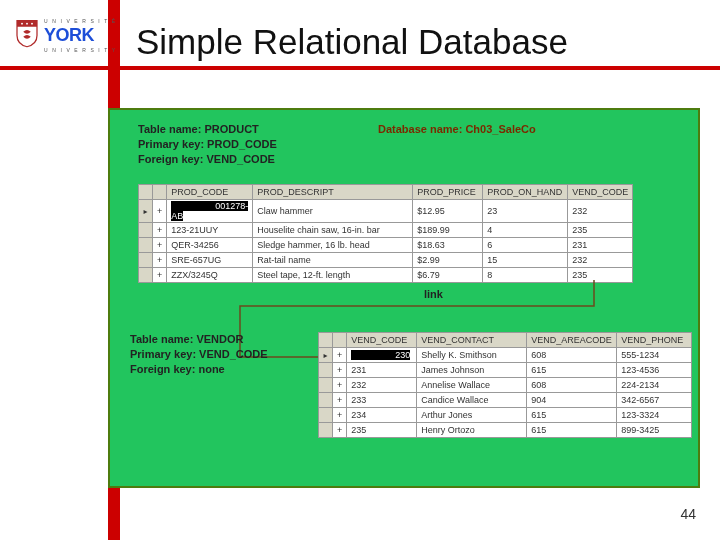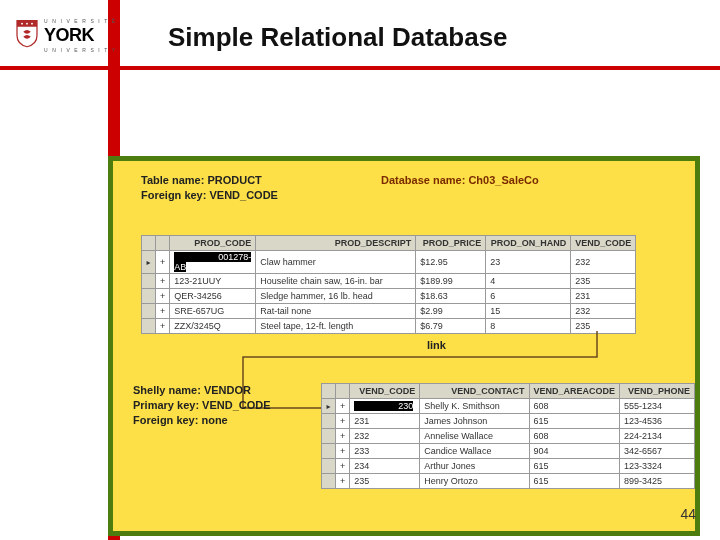--- a/index.html
+++ b/index.html
@@ -4,32 +4,32 @@
 <style>
   * { box-sizing: border-box; margin: 0; padding: 0; }
   html, body { width: 720px; height: 540px; font-family: Arial, sans-serif; background: #fff; }
   .slide { width: 720px; height: 540px; position: relative; background: #fff; }
   .red-bar { position: absolute; left: 108px; top: 0; width: 12px; height: 540px; background: #c00; }
   .logo-block { position: absolute; left: 14px; top: 18px; display: flex; align-items: flex-start; gap: 4px; }
   .crest { width: 26px; height: 30px; position: relative; }
   .crest svg { width: 100%; height: 100%; }
   .uni-text { font-size: 5px; letter-spacing: 1.6px; color: #555; font-weight: 400; }
   .york-box { margin-top: 1px; }
-  .york { font-size: 18px; font-weight: 700; color: #000000; letter-spacing: -0.5px; }
+  .york { font-size: 18px; font-weight: 700; color: #1d4ed8; letter-spacing: -0.5px; }
   .subuni { font-size: 5px; letter-spacing: 1.6px; color: #555; margin-top: 1px; }
-  .title { position: absolute; left: 168px; top: 22px; font-size: 26px; color: #111; font-weight: 700; }
+  .title { position: absolute; left: 136px; top: 22px; font-size: 35px; color: #111; font-weight: 400; }
   .title-underline { position: absolute; left: 0; top: 66px; width: 720px; height: 4px; background: #c00; }
-  .figure { position: absolute; left: 108px; top: 108px; width: 592px; height: 380px; background: #fde047; border: 5px solid #4d7c0f; margin-top: 48px; }
+  .figure { position: absolute; left: 108px; top: 108px; width: 592px; height: 380px; background: #22c55e; border: 2px solid #4d7c0f; }
   .meta { position: absolute; font-size: 11px; font-weight: 700; color: #222; line-height: 1.35; }
   .meta1 { left: 28px; top: 12px; }
   .meta-db { left: 268px; top: 12px; color: #7a2a00; }
   .meta2 { left: 20px; top: 222px; }
   .dbtable { position: absolute; border-collapse: collapse; font-size: 9px; color: #333; background: #fff; }
   .dbtable th, .dbtable td { border: 1px solid #999; padding: 1px 4px; height: 15px; background: #fff; }
-  .dbtable th { background: #d9d7c7; font-weight: 700; text-align: right; }
+  .dbtable th { background: #d9d7c7; font-weight: 400; text-align: left; }
   .dbtable td.num { text-align: left; }
   .dbtable td.cnum { }
   .rowhandle { background: #d9d7c7 !important; width: 14px; text-align: center; padding: 0; }
   .rowhandle.arrow::before { content: "▸"; font-size: 8px; color: #333; }
   .expcell { width: 12px; text-align: center; padding: 0; background: #fff; font-size: 9px; line-height: 9px; }
   .hilite { background: #000; color: #fff; padding-left: 44px; }
   .t1 { left: 28px; top: 74px; }
   .t2 { left: 208px; top: 222px; }
   .linklabel { position: absolute; left: 282px; top: 178px; font-size: 11px; font-weight: 700; color: #222; padding-left: 32px; }
   .linkwire { position: absolute; pointer-events: none; }
@@ -59,20 +59,21 @@
       <div class="subuni">U N I V E R S I T Y</div>
     </div>
   </div>
 
   <div class="title">Simple Relational Database</div>
   <div class="title-underline"></div>
 
   <div class="figure">
     <div class="meta meta1">
       <div>Table name: PRODUCT</div>
+      <div>Primary key: PROD_CODE</div>
       <div>Foreign key: VEND_CODE</div>
     </div>
     <div class="meta meta-db">Database name: Ch03_SaleCo</div>
 
     <table class="dbtable t1">
       <tbody>
           <tr>
         <th class="rowhandle"></th>
         <th class="expcell"></th>
         <th style="width:70px">PROD_CODE</th>
@@ -105,21 +106,21 @@
         <td>QER-34256</td>
         <td>Sledge hammer, 16 lb. head</td>
         <td class="num">$18.63</td>
         <td class="cnum">6</td>
         <td class="cnum">231</td>
       </tr>
       <tr>
         <td class="rowhandle"></td>
         <td class="expcell">+</td>
         <td>SRE-657UG</td>
-        <td>Rat-tail none</td>
+        <td>Rat-tail name</td>
         <td class="num">$2.99</td>
         <td class="cnum">15</td>
         <td class="cnum">232</td>
       </tr>
       <tr>
         <td class="rowhandle"></td>
         <td class="expcell">+</td>
         <td>ZZX/3245Q</td>
         <td>Steel tape, 12-ft. length</td>
         <td class="num">$6.79</td>
@@ -128,21 +129,21 @@
       </tr>
     </tbody>
       </table>
 
     <div class="linklabel">link</div>
     <svg class="linkwire" width="592" height="380" style="left:0;top:0">
       <path d="M 484 170 L 484 196 L 130 196 L 130 247 L 255 247" fill="none" stroke="#6b4a1e" stroke-width="1.5"></path>
     </svg>
 
     <div class="meta meta2">
-      <div>Shelly name: VENDOR</div>
+      <div>Table name: VENDOR</div>
       <div>Primary key: VEND_CODE</div>
       <div>Foreign key: none</div>
     </div>
 
     <table class="dbtable t2">
       <tbody>
           <tr>
         <th class="rowhandle"></th>
         <th class="expcell"></th>
         <th style="width:70px">VEND_CODE</th>

